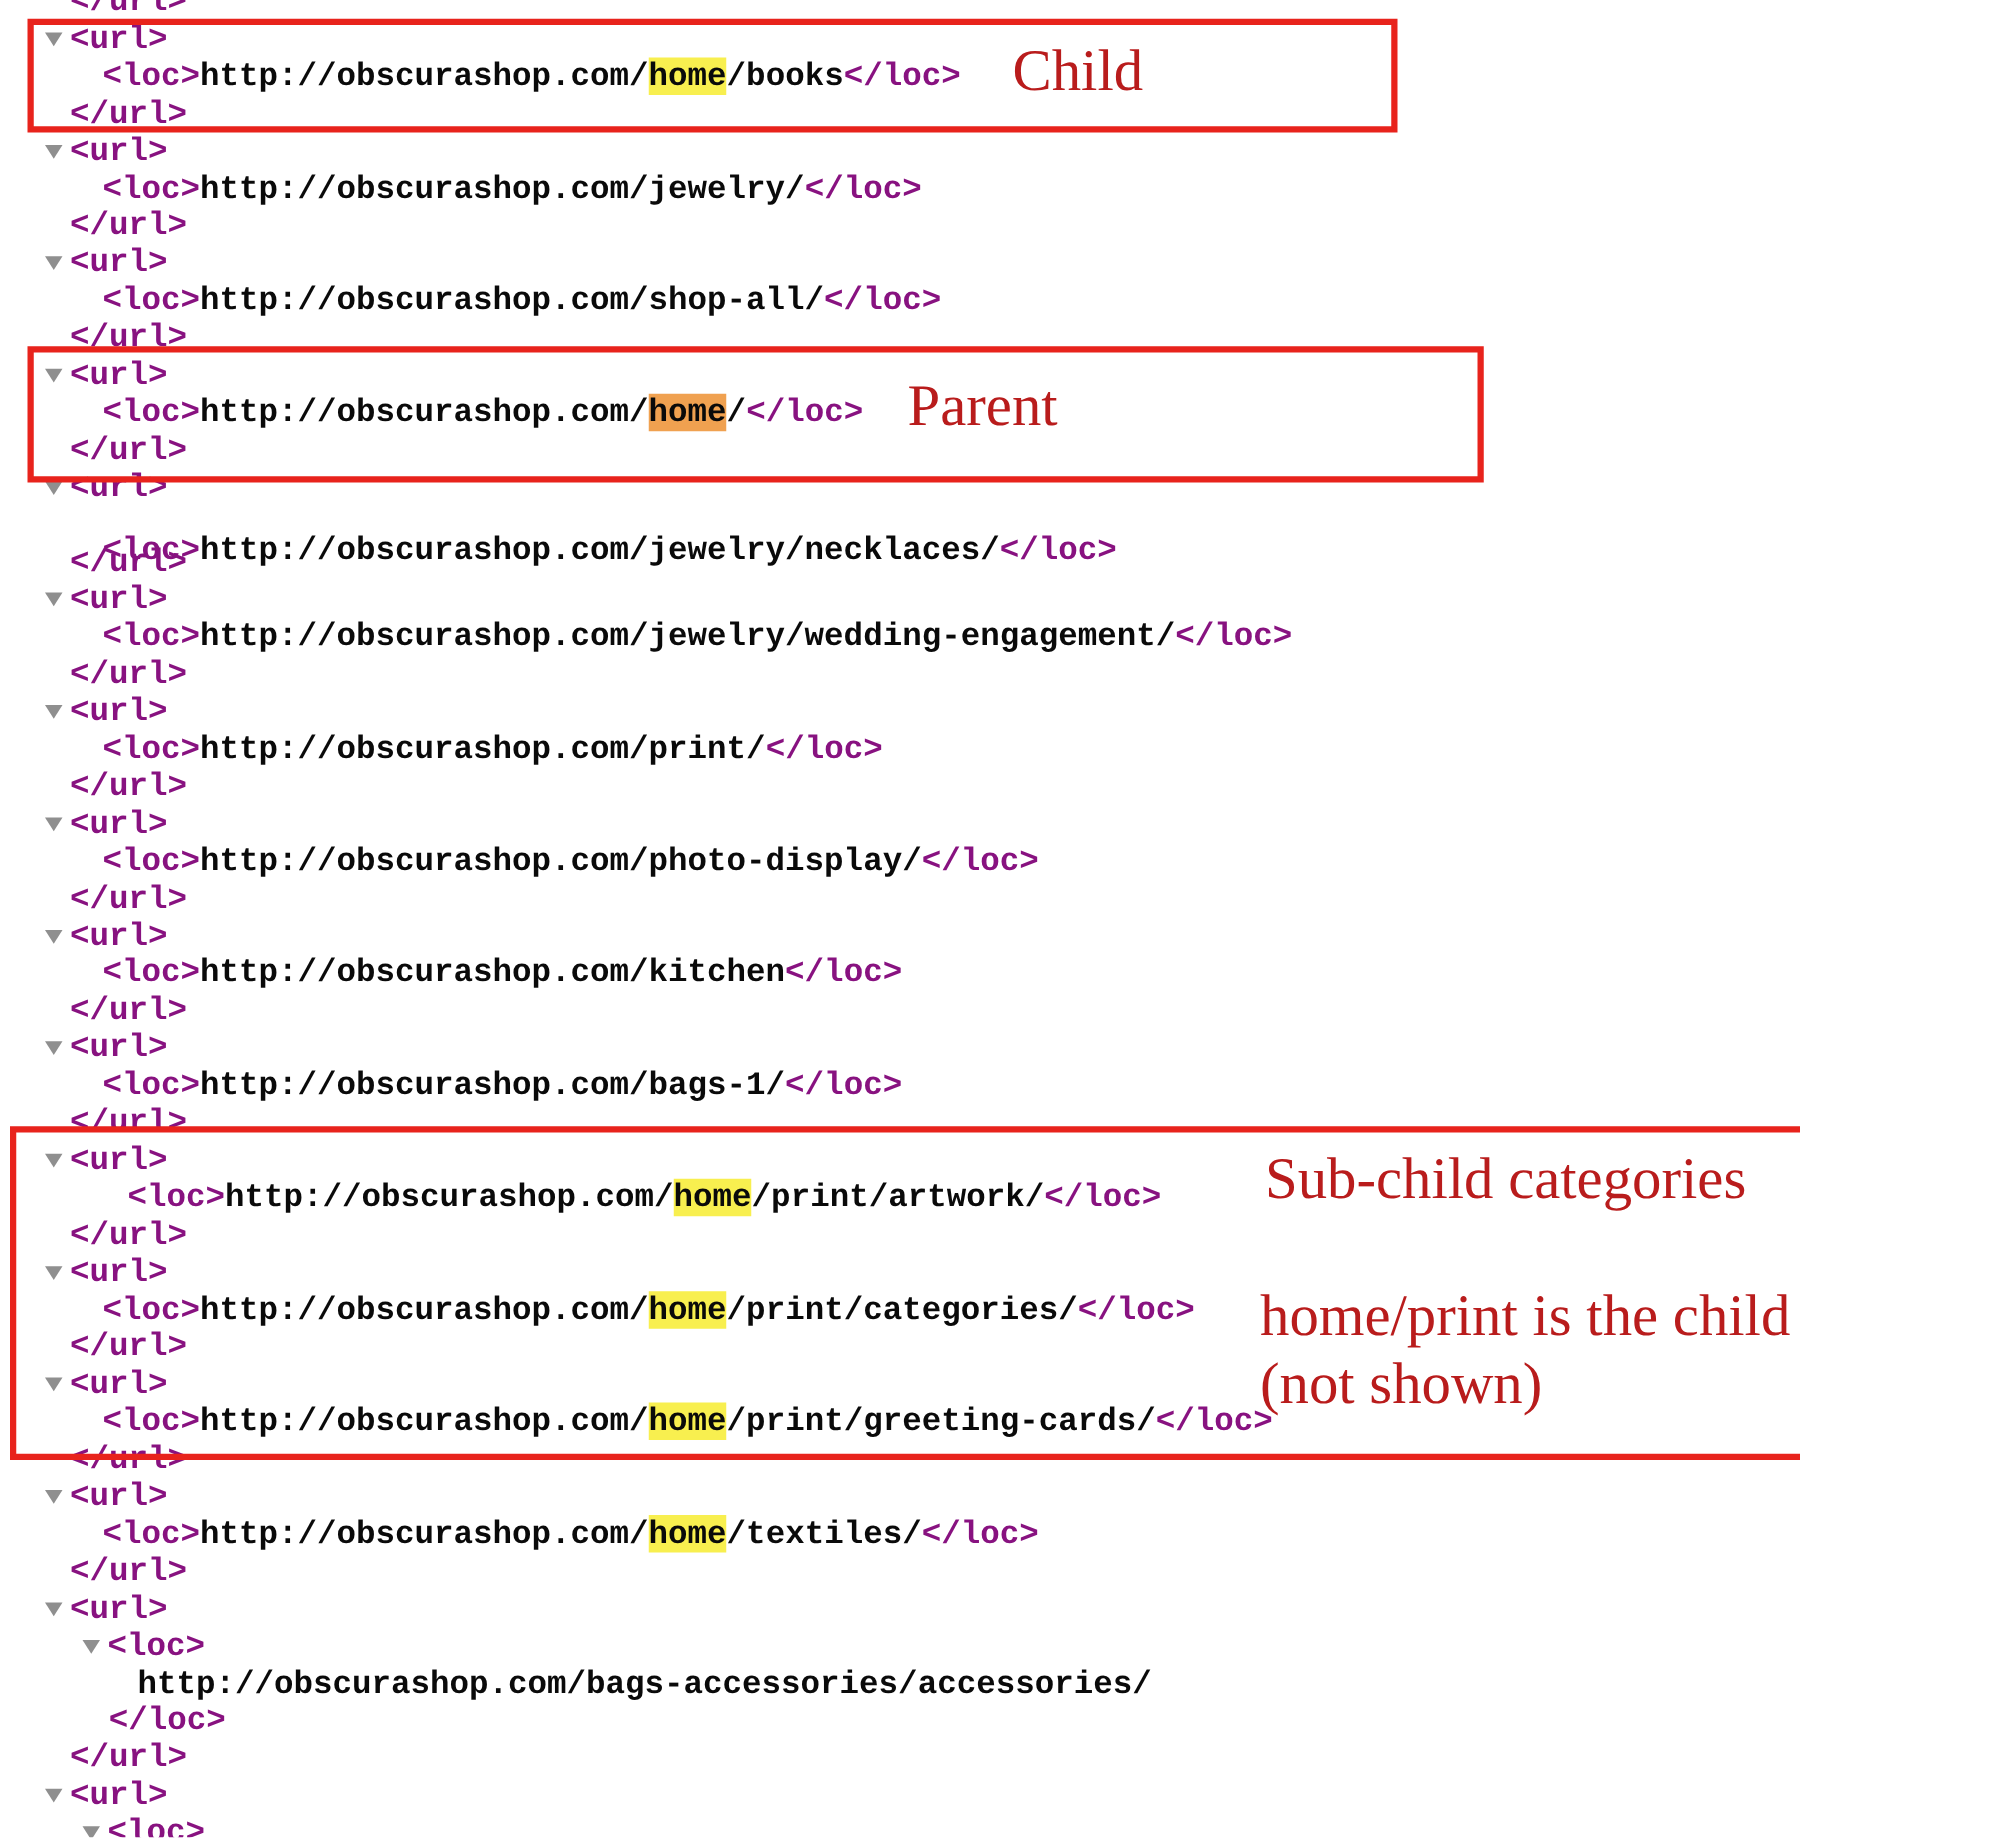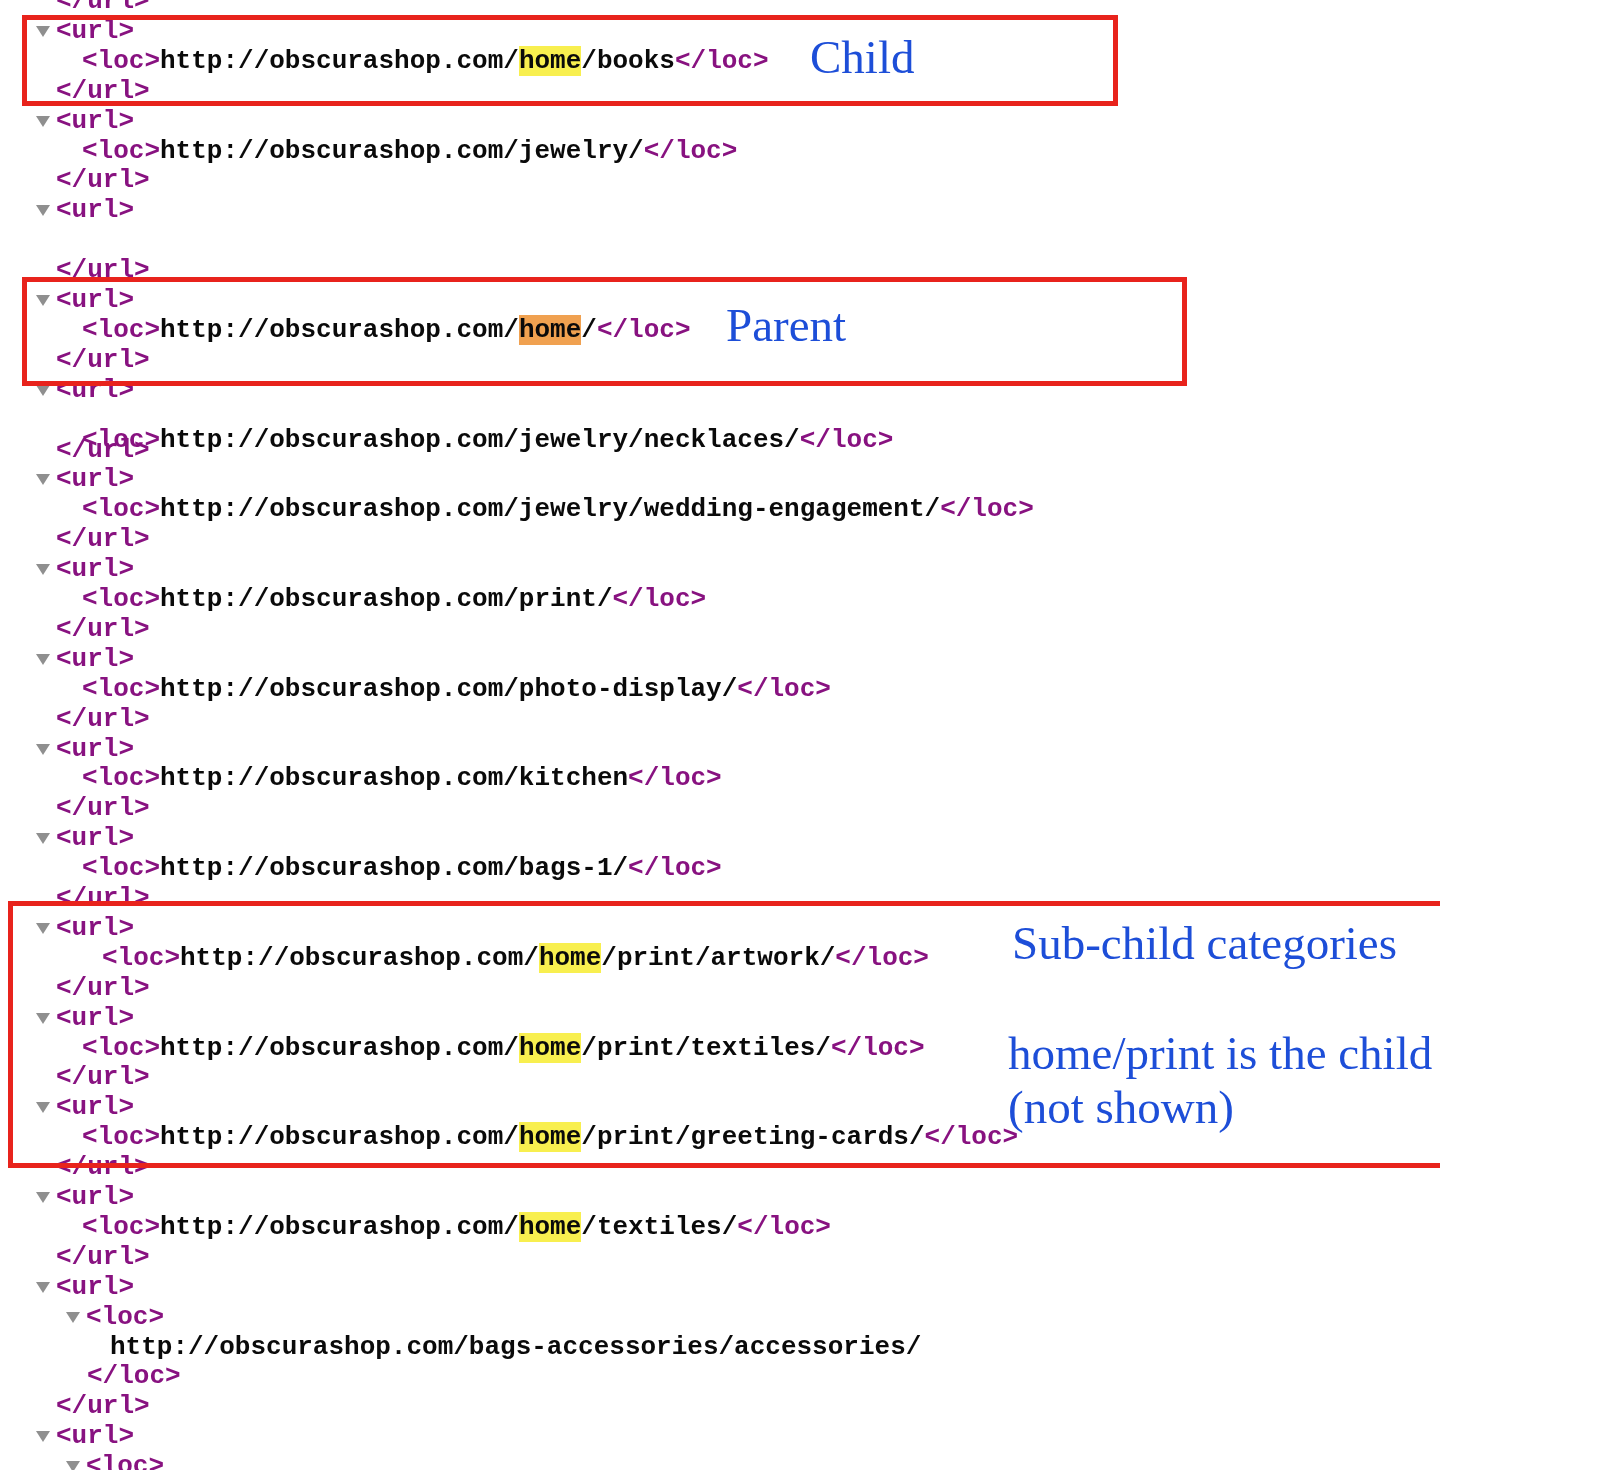--- a/index.html
+++ b/index.html
@@ -24,21 +24,21 @@
   .arrow{
     display:inline-block;width:0;height:0;
     border-left:7px solid transparent;border-right:7px solid transparent;
     border-top:11px solid #8f8f8f;margin-right:6px;vertical-align:1px;
   }
   .rbox{position:absolute;border:5px solid #e8231c;box-sizing:border-box;pointer-events:none;background:transparent;}
   .box-child{left:22px;top:15px;width:1096px;height:91px;}
   .box-parent{left:22px;top:277px;width:1165px;height:109px;}
   .box-subchild{left:8px;top:901px;width:1487px;height:267px;}
   .rlabel{
-    position:absolute;color:#1d4ed8;
+    position:absolute;color:#b91c1c;
     font-family:"Liberation Serif","DejaVu Serif",serif;
     font-weight:normal;line-height:1.08;white-space:pre;
   }
   .label-child{left:810px;top:32px;font-size:47px;}
   .label-parent{left:726px;top:300px;font-size:47px;}
   .label-subchild{left:1012px;top:918px;font-size:47px;}
   .label-note1{left:1008px;top:1028px;font-size:47px;}
   .label-note2{left:1008px;top:1082px;font-size:47px;}
   .watermark{
     position:absolute;left:1553px;top:1441px;width:42px;height:10px;opacity:.5;
@@ -52,20 +52,21 @@
 
   <div class="code">
       <div class="line url_close" style="top: -14px;"><span class="tag">&lt;/url&gt;</span></div>
       <div class="line url_open" style="top: 15.9px;"><span class="arrow"></span><span class="tag">&lt;url&gt;</span></div>
       <div class="line loc" style="top: 45.8px;"><span class="tag">&lt;loc&gt;</span><span class="txt">http://obscurashop.com/</span><span class="hl yellow">home</span><span class="txt">/books</span><span class="tag">&lt;/loc&gt;</span></div>
       <div class="line url_close" style="top: 75.7px;"><span class="tag">&lt;/url&gt;</span></div>
       <div class="line url_open" style="top: 105.6px;"><span class="arrow"></span><span class="tag">&lt;url&gt;</span></div>
       <div class="line loc" style="top: 135.5px;"><span class="tag">&lt;loc&gt;</span><span class="txt">http://obscurashop.com/jewelry/</span><span class="tag">&lt;/loc&gt;</span></div>
       <div class="line url_close" style="top: 165.4px;"><span class="tag">&lt;/url&gt;</span></div>
       <div class="line url_open" style="top: 195.3px;"><span class="arrow"></span><span class="tag">&lt;url&gt;</span></div>
+      <div class="line loc" style="top: 225.2px;"><span class="tag">&lt;loc&gt;</span><span class="txt">http://obscurashop.com/shop-all/</span><span class="tag">&lt;/loc&gt;</span></div>
       <div class="line url_close" style="top: 255.1px;"><span class="tag">&lt;/url&gt;</span></div>
       <div class="line url_open" style="top: 285px;"><span class="arrow"></span><span class="tag">&lt;url&gt;</span></div>
       <div class="line loc" style="top: 314.9px;"><span class="tag">&lt;loc&gt;</span><span class="txt">http://obscurashop.com/</span><span class="hl orange">home</span><span class="txt">/</span><span class="tag">&lt;/loc&gt;</span></div>
       <div class="line url_close" style="top: 344.8px;"><span class="tag">&lt;/url&gt;</span></div>
       <div class="line url_open" style="top: 374.7px;"><span class="arrow"></span><span class="tag">&lt;url&gt;</span></div>
       <div class="line loc" style="top: 404.6px; margin-top: 20px;"><span class="tag">&lt;loc&gt;</span><span class="txt">http://obscurashop.com/jewelry/necklaces/</span><span class="tag">&lt;/loc&gt;</span></div>
       <div class="line url_close" style="top: 434.5px;"><span class="tag">&lt;/url&gt;</span></div>
       <div class="line url_open" style="top: 464.4px;"><span class="arrow"></span><span class="tag">&lt;url&gt;</span></div>
       <div class="line loc" style="top: 494.3px;"><span class="tag">&lt;loc&gt;</span><span class="txt">http://obscurashop.com/jewelry/wedding-engagement/</span><span class="tag">&lt;/loc&gt;</span></div>
       <div class="line url_close" style="top: 524.2px;"><span class="tag">&lt;/url&gt;</span></div>
@@ -78,21 +79,21 @@
       <div class="line url_open" style="top: 733.5px;"><span class="arrow"></span><span class="tag">&lt;url&gt;</span></div>
       <div class="line loc" style="top: 763.4px;"><span class="tag">&lt;loc&gt;</span><span class="txt">http://obscurashop.com/kitchen</span><span class="tag">&lt;/loc&gt;</span></div>
       <div class="line url_close" style="top: 793.3px;"><span class="tag">&lt;/url&gt;</span></div>
       <div class="line url_open" style="top: 823.2px;"><span class="arrow"></span><span class="tag">&lt;url&gt;</span></div>
       <div class="line loc" style="top: 853.1px;"><span class="tag">&lt;loc&gt;</span><span class="txt">http://obscurashop.com/bags-1/</span><span class="tag">&lt;/loc&gt;</span></div>
       <div class="line url_close" style="top: 883px;"><span class="tag">&lt;/url&gt;</span></div>
       <div class="line url_open" style="top: 912.9px;"><span class="arrow"></span><span class="tag">&lt;url&gt;</span></div>
       <div class="line loc" style="top: 942.8px; margin-left: 20px;"><span class="tag">&lt;loc&gt;</span><span class="txt">http://obscurashop.com/</span><span class="hl yellow">home</span><span class="txt">/print/artwork/</span><span class="tag">&lt;/loc&gt;</span></div>
       <div class="line url_close" style="top: 972.7px;"><span class="tag">&lt;/url&gt;</span></div>
       <div class="line url_open" style="top: 1002.6px;"><span class="arrow"></span><span class="tag">&lt;url&gt;</span></div>
-      <div class="line loc" style="top: 1032.5px;"><span class="tag">&lt;loc&gt;</span><span class="txt">http://obscurashop.com/</span><span class="hl yellow">home</span><span class="txt">/print/textiles/</span><span class="tag">&lt;/loc&gt;</span></div>
+      <div class="line loc" style="top: 1032.5px;"><span class="tag">&lt;loc&gt;</span><span class="txt">http://obscurashop.com/</span><span class="hl yellow">home</span><span class="txt">/print/categories/</span><span class="tag">&lt;/loc&gt;</span></div>
       <div class="line url_close" style="top: 1062.4px;"><span class="tag">&lt;/url&gt;</span></div>
       <div class="line url_open" style="top: 1092.3px;"><span class="arrow"></span><span class="tag">&lt;url&gt;</span></div>
       <div class="line loc" style="top: 1122.2px;"><span class="tag">&lt;loc&gt;</span><span class="txt">http://obscurashop.com/</span><span class="hl yellow">home</span><span class="txt">/print/greeting-cards/</span><span class="tag">&lt;/loc&gt;</span></div>
       <div class="line url_close" style="top: 1152.1px;"><span class="tag">&lt;/url&gt;</span></div>
       <div class="line url_open" style="top: 1182px;"><span class="arrow"></span><span class="tag">&lt;url&gt;</span></div>
       <div class="line loc" style="top: 1211.9px;"><span class="tag">&lt;loc&gt;</span><span class="txt">http://obscurashop.com/</span><span class="hl yellow">home</span><span class="txt">/textiles/</span><span class="tag">&lt;/loc&gt;</span></div>
       <div class="line url_close" style="top: 1241.8px;"><span class="tag">&lt;/url&gt;</span></div>
       <div class="line url_open" style="top: 1271.7px;"><span class="arrow"></span><span class="tag">&lt;url&gt;</span></div>
       <div class="line loc_open" style="top: 1301.6px;"><span class="arrow"></span><span class="tag">&lt;loc&gt;</span></div>
       <div class="line loc_text" style="top: 1331.5px;"><span class="txt">http://obscurashop.com/bags-accessories/accessories/</span></div>

